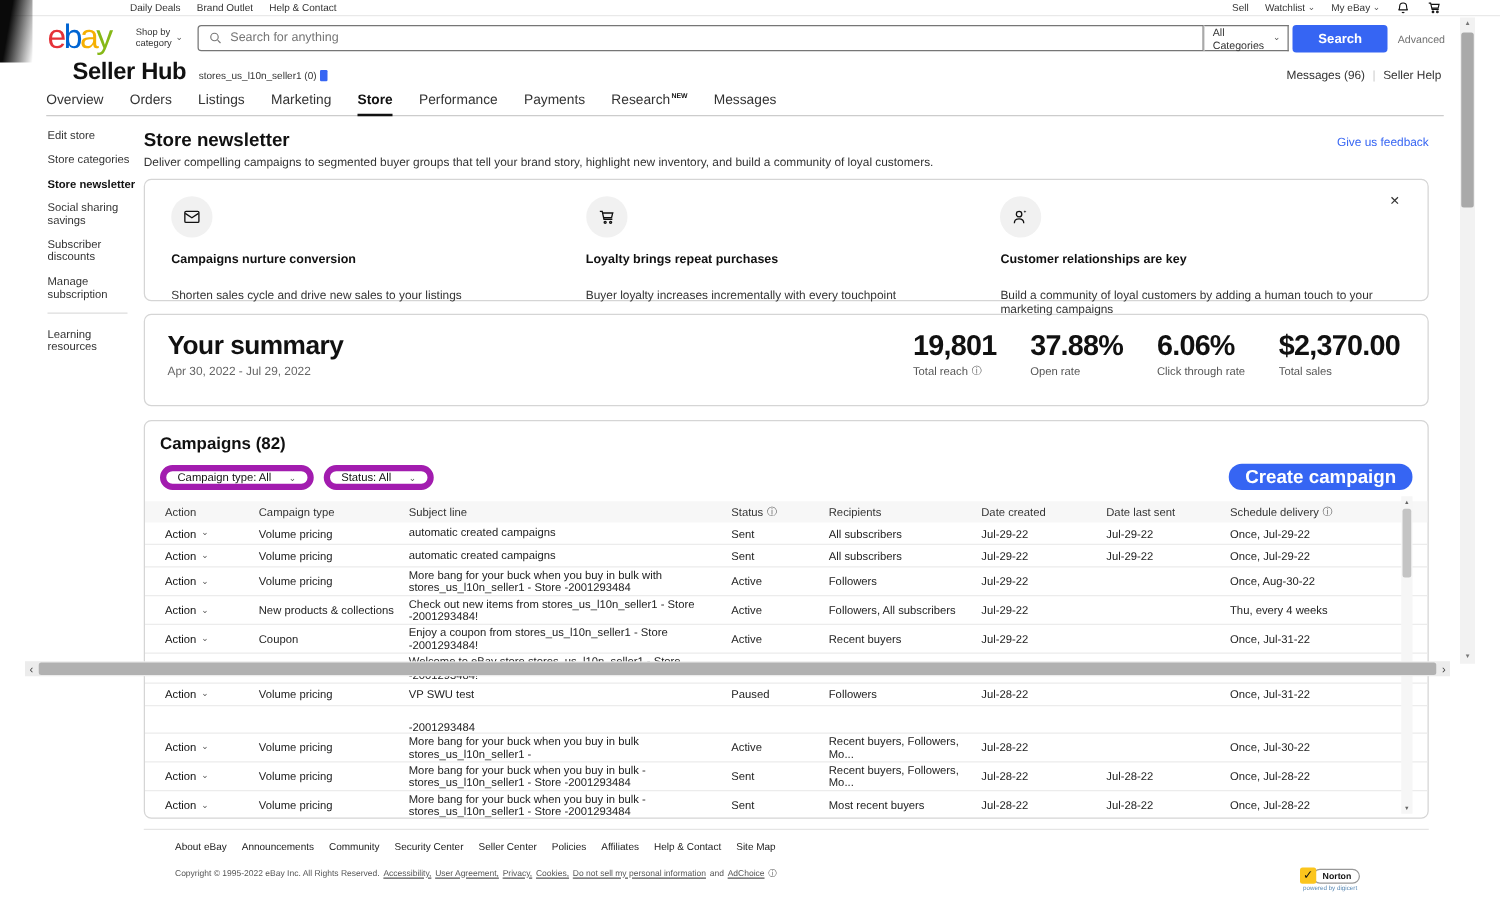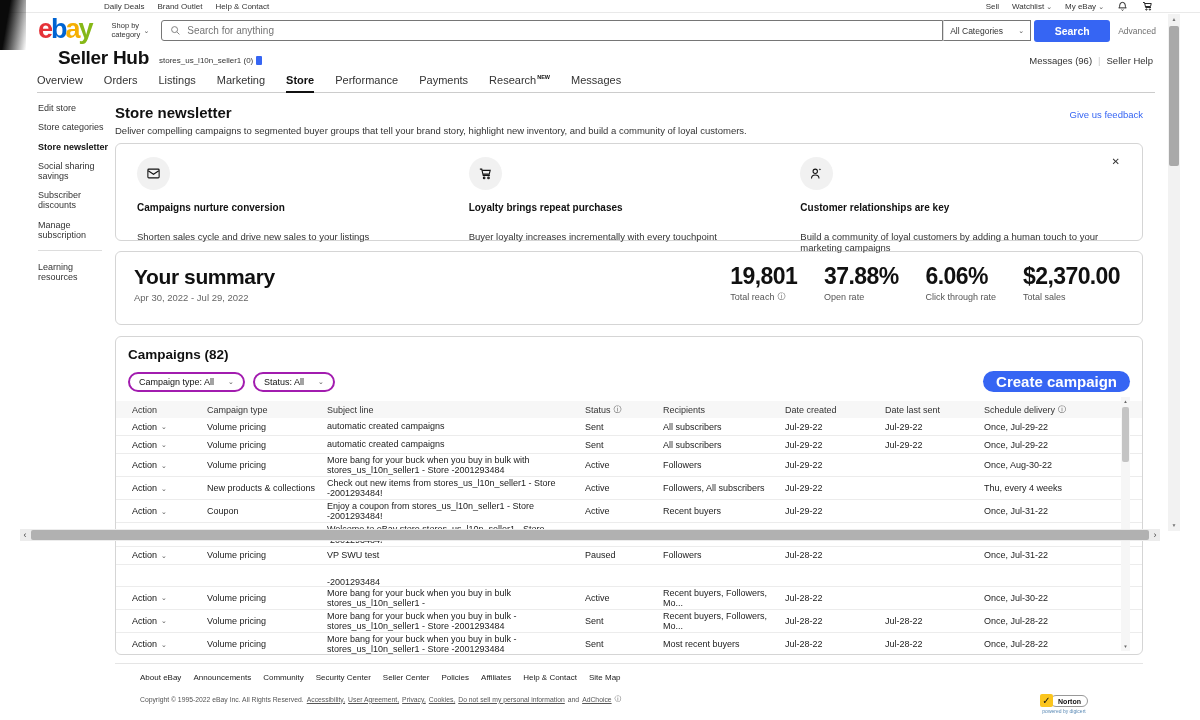--- a/index.html
+++ b/index.html
@@ -10,29 +10,29 @@
   background:linear-gradient(100deg,#0a0a0a 30%,rgba(0,0,0,0));z-index:50}
 
 .topbar{height:13px;display:flex;align-items:center;font-size:8px;color:#333;
   padding:0 46px 0 104px;border-bottom:1px solid #e9e9e9}
 .topbar .tlink{margin-right:13px;display:flex;align-items:center;gap:2px;cursor:pointer}
 .topbar .right{margin-left:auto;display:flex;align-items:center;gap:13px}
 .chev{font-size:7px;color:#555;line-height:1}
 .icon-btn{display:flex;align-items:center}
 
 .header-band{display:flex;align-items:center;padding:5px 44px 3px 38px;height:33px}
-.logo{font-size:27px;font-weight:bold;letter-spacing:-2px;line-height:1;margin-top:-2px}
+.logo{font-size:27px;font-weight:normal;letter-spacing:-2px;line-height:1;margin-top:-2px}
 .logo span{display:inline-block}
 .l-e{color:#e53238}.l-b{color:#0064d2}.l-a{color:#f5af02}.l-y{color:#86b817}
 .shopby{margin-left:20px;font-size:7.5px;color:#333;line-height:1.15;display:flex;align-items:center;gap:3px;cursor:pointer}
 .searchwrap{flex:1;display:flex;align-items:center;margin-left:12px}
 .sbox{flex:1;height:21px;border:1px solid #767676;border-radius:3px 0 0 3px;
   display:flex;align-items:center;padding-left:8px;gap:6px;background:#fff}
 .sbox input{border:none;outline:none;flex:1;font-size:10px;font-family:inherit;color:#111;background:transparent}
-.cats{width:88px;height:21px;border:1px solid #767676;border-left:1px solid #ddd;
+.cats{width:68px;height:21px;border:1px solid #767676;border-left:1px solid #ddd;
   display:flex;align-items:center;justify-content:space-between;padding:0 6px;font-size:8.5px;color:#333;cursor:pointer}
 .search-btn{width:76px;height:22px;margin-left:3px;background:#3665f3;color:#fff;border:none;
   border-radius:3px;font-size:10.5px;font-weight:bold;font-family:inherit;cursor:pointer}
 .advanced{margin-left:8px;font-size:8.5px;color:#707070;cursor:pointer}
 
 .hub-row{display:flex;align-items:center;padding:1px 47px 0 58px}
 .hub-title{font-size:19px;font-weight:bold;letter-spacing:-0.3px}
 .store-name{display:flex;align-items:center;gap:3px;font-size:8px;color:#333;margin-left:10px;margin-top:4px}
 .doc-icon{width:6px;height:9px;background:#3665f3;border-radius:1px;display:inline-block}
 .hub-right{margin-left:auto;display:flex;align-items:center;gap:6px;font-size:9.5px;color:#333;margin-top:4px}
@@ -68,22 +68,22 @@
 .sum-title{font-size:21px;font-weight:bold;letter-spacing:-0.4px}
 .sum-date{font-size:9.5px;color:#666;margin-top:3px}
 .stats{margin-left:auto;display:flex;gap:27px}
 .stat-val{font-size:23px;font-weight:bold;letter-spacing:-0.6px;line-height:1}
 .stat-label{font-size:9px;color:#555;margin-top:4px;display:flex;align-items:center;gap:3px}
 .info-i{font-size:8px;color:#555;line-height:1}
 
 .campaigns-card{margin-top:11px;height:319px;padding-top:10px;position:relative;overflow:hidden}
 .camp-title{font-size:13.5px;font-weight:bold;margin-left:12px}
 .filter-row{display:flex;align-items:center;margin:9px 12px 0 12px}
-.pill{border:2px solid #a21caf;border-radius:14px;height:20px;padding:0 9px;font-size:9px;color:#111;
-  display:flex;align-items:center;gap:14px;margin-right:8px;cursor:pointer;background:#fff}
+.pill{border:5px solid #a21caf;border-radius:14px;height:20px;padding:0 9px;font-size:9px;color:#111;
+  display:flex;align-items:flex-end;gap:14px;margin-right:8px;cursor:pointer;background:#fff}
 .create-btn{margin-left:auto;background:#3665f3;color:#fff;border:none;border-radius:14px;height:21px;
   padding:0 13px;font-size:15px;font-weight:bold;font-family:inherit;cursor:pointer}
 .table{margin-top:9px}
 .thead{display:flex;align-items:center;background:#f7f7f7;height:17px;padding:0 26px 0 16px;font-size:9px;color:#333}
 .thead .c{display:flex;align-items:center;gap:3px}
 .c{flex:none;padding-right:8px}
 .c-action{width:75px}.c-type{width:120px}.c-subject{width:258px}.c-status{width:78px}
 .c-recip{width:122px}.c-created{width:100px}.c-lastsent{width:99px}.c-sched{flex:1;min-width:0}
 .trow{display:flex;align-items:center;border-bottom:1px solid #ececec;min-height:18px;
   padding:1px 26px 1px 16px;font-size:9px;color:#222}

